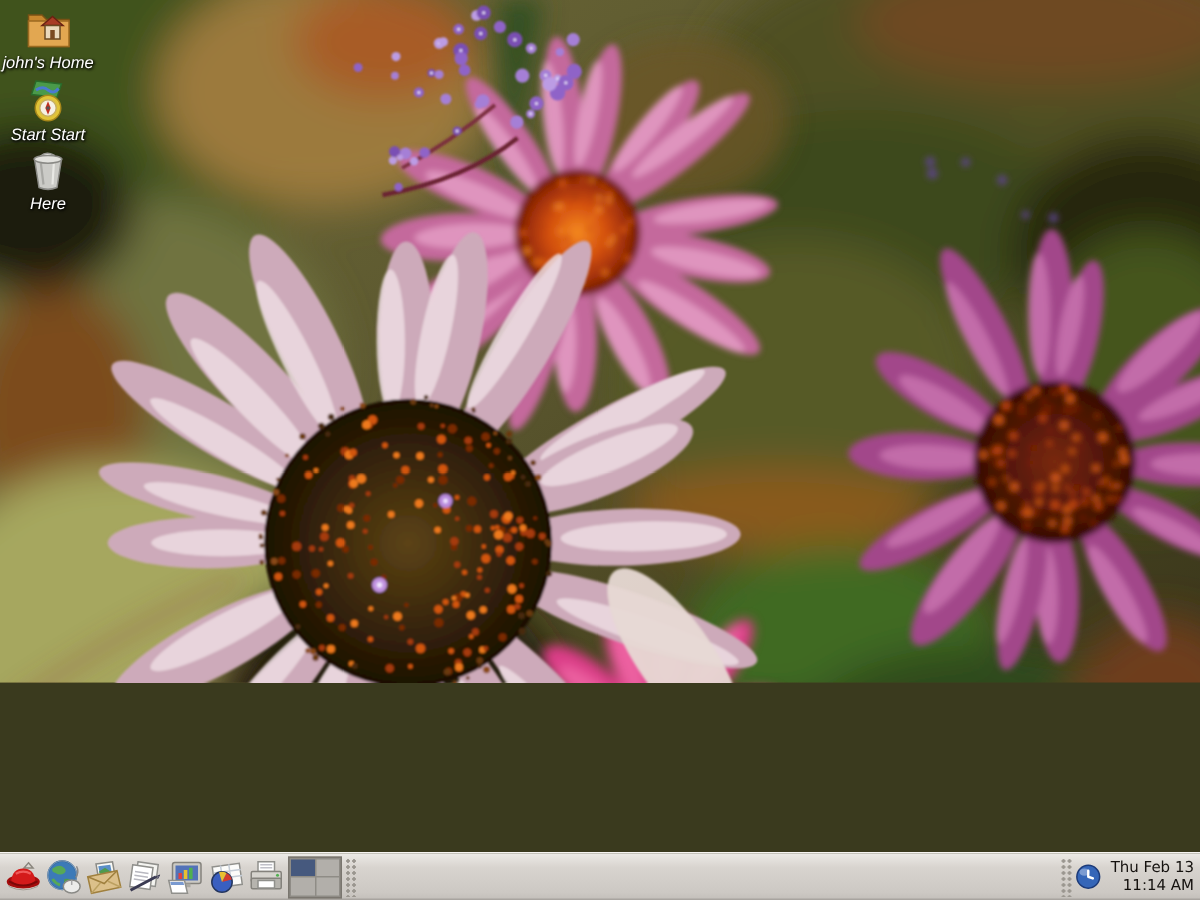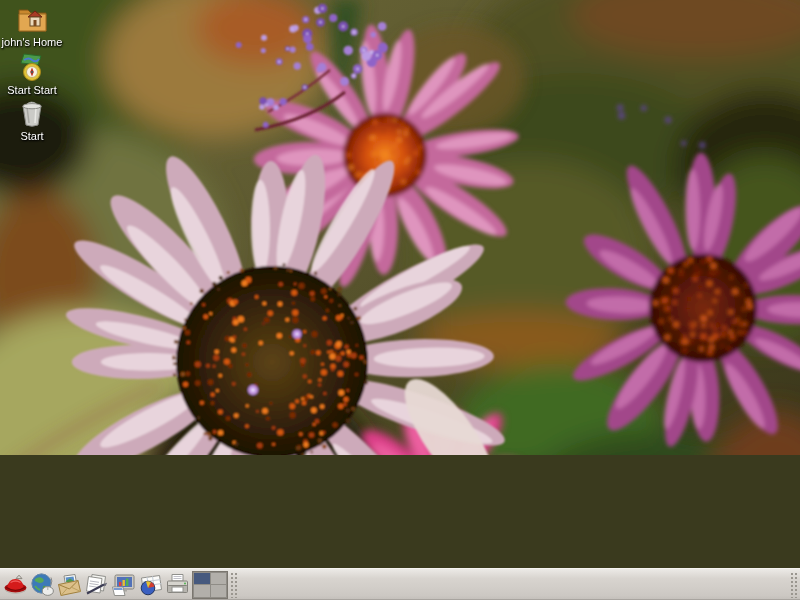--- a/index.html
+++ b/index.html
@@ -2,21 +2,21 @@
 <html><head>
 <meta charset="utf-8">
 <style>
   html,body{margin:0;padding:0;}
   body{
     width:800px;height:600px;overflow:hidden;position:relative;
     font-family:"Liberation Sans","DejaVu Sans",sans-serif;
     background:#3a3a1e;
   }
   
-  .desktop{position:absolute;left:0;top:0;width:800px;height:455px;overflow:hidden;}
+  .desktop{position:absolute;left:0;top:0;width:800px;height:455px;overflow:hidden;font-style:italic;}
   .wallpaper{position:absolute;left:0;top:0;display:block;}
   
   .icon-col{position:absolute;left:0;top:0;width:64px;}
   .dicon{
     position:absolute;left:0;width:64px;display:flex;flex-direction:column;
     align-items:center;cursor:default;
   }
   .dicon svg{display:block;}
   .dicon .lbl{
     margin-top:2px;font-size:11px;line-height:12px;color:#fff;text-align:center;
@@ -732,21 +732,21 @@
     </div>
 
     <div class="dicon" style="top:98px;">
       <svg width="30" height="30" viewBox="0 0 30 30">
         <path d="M10,6 q4,-3.5 9,-0.5 l-2,3.5 q-4,-2 -7,0 z" fill="#f2f2ee" stroke="#9a9a96" stroke-width="1"></path>
         <path d="M6,8 l3,19 q6,2.5 12,0 l3,-19 z" fill="#cbcbc7" stroke="#8a8a86" stroke-width="1"></path>
         <path d="M10,9 l2,16" stroke="#a8a8a4" stroke-width="1.5" fill="none"></path>
         <path d="M19,9 l-1,16" stroke="#e8e8e4" stroke-width="1.5" fill="none"></path>
         <ellipse cx="15" cy="8.2" rx="9.2" ry="2.6" fill="#e2e2de" stroke="#8a8a86" stroke-width="1"></ellipse>
       </svg>
-      <span class="lbl">Start</span>
+      <span class="lbl">Here</span>
     </div>
 
   </div>
 </div>
 
 <div class="panel">
   <div class="launchers">
 
     <button class="launcher" title="">
       <svg width="27" height="26" viewBox="0 0 27 26">
@@ -835,13 +835,24 @@
     <button class="cell"></button>
     <button class="cell"></button>
   </div>
 
   <div class="handle"></div>
 
   <div class="spacer"></div>
 
   <div class="handle"></div>
 
+  <button class="clock">
+    <svg width="17" height="17" viewBox="0 0 17 17">
+      <circle cx="8.5" cy="8.5" r="7.6" fill="#3566b8" stroke="#1c3a78" stroke-width="1"></circle>
+      <ellipse cx="6" cy="5.4" rx="3.4" ry="2.4" fill="#ffffff" opacity=".35"></ellipse>
+      <path d="M8.5,8.5 L8.5,4.4 M8.5,8.5 L11.6,9.6" stroke="#ffffff" stroke-width="1.6" stroke-linecap="round"></path>
+    </svg>
+    <div class="clock-text">
+      <span>Thu Feb 13</span>
+      <span>11:14 AM</span>
+    </div>
+  </button>
 </div>
 
 </body></html>

